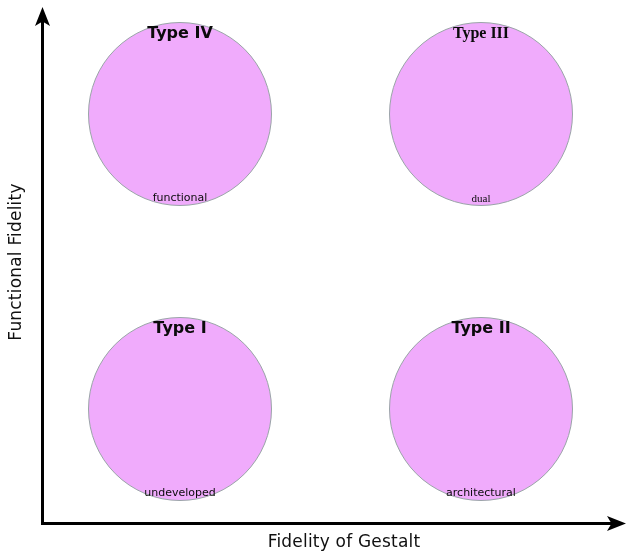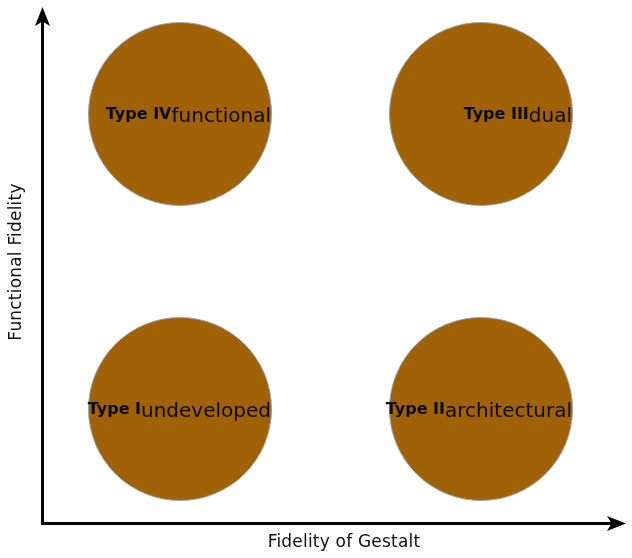--- a/index.html
+++ b/index.html
@@ -58,38 +58,38 @@
   }
 
   
   .bubble {
     position: absolute;
     width: 184px;
     height: 184px;
     margin-left: -92px;
     margin-top: -92px;
     border-radius: 50%;
-    background: #a16207;
+    background: #f0abfc;
     border: 1.5px solid #9aa4a8;
     box-sizing: border-box;
     display: flex;
-    flex-direction: row;
+    flex-direction: column;
     align-items: center;
-    justify-content: flex-end;
+    justify-content: space-between;
   }
   .bubble .b-title {
     font-size: 16px;
     font-weight: 700;
     color: #0b0b0b;
     line-height: 1.25;
     text-align: center;
     white-space: nowrap;
   }
   .bubble .b-sub {
-    font-size: 20px;
+    font-size: 11px;
     font-weight: 400;
     color: #0b0b0b;
     line-height: 1.3;
     text-align: center;
     white-space: nowrap;
     margin-top: 1px;
   }
 </style>
 </head>
 <body>
@@ -111,21 +111,21 @@
 
   <div class="axis-label" id="y-axis-label">
     <span class="rot">Functional Fidelity</span>
   </div>
 
   <div class="bubble" style="left:180px; top:114px;">
     <div class="b-title">Type IV</div>
     <div class="b-sub">functional</div>
   </div>
 
-  <div class="bubble" style="left:481px; top:114px;">
+  <div class="bubble" style="left:481px; top:114px;font-family:Liberation Serif, serif;">
     <div class="b-title">Type III</div>
     <div class="b-sub">dual</div>
   </div>
 
   <div class="bubble" style="left:481px; top:409px;">
     <div class="b-title">Type II</div>
     <div class="b-sub">architectural</div>
   </div>
 
   <div class="bubble" style="left:180px; top:409px;">

